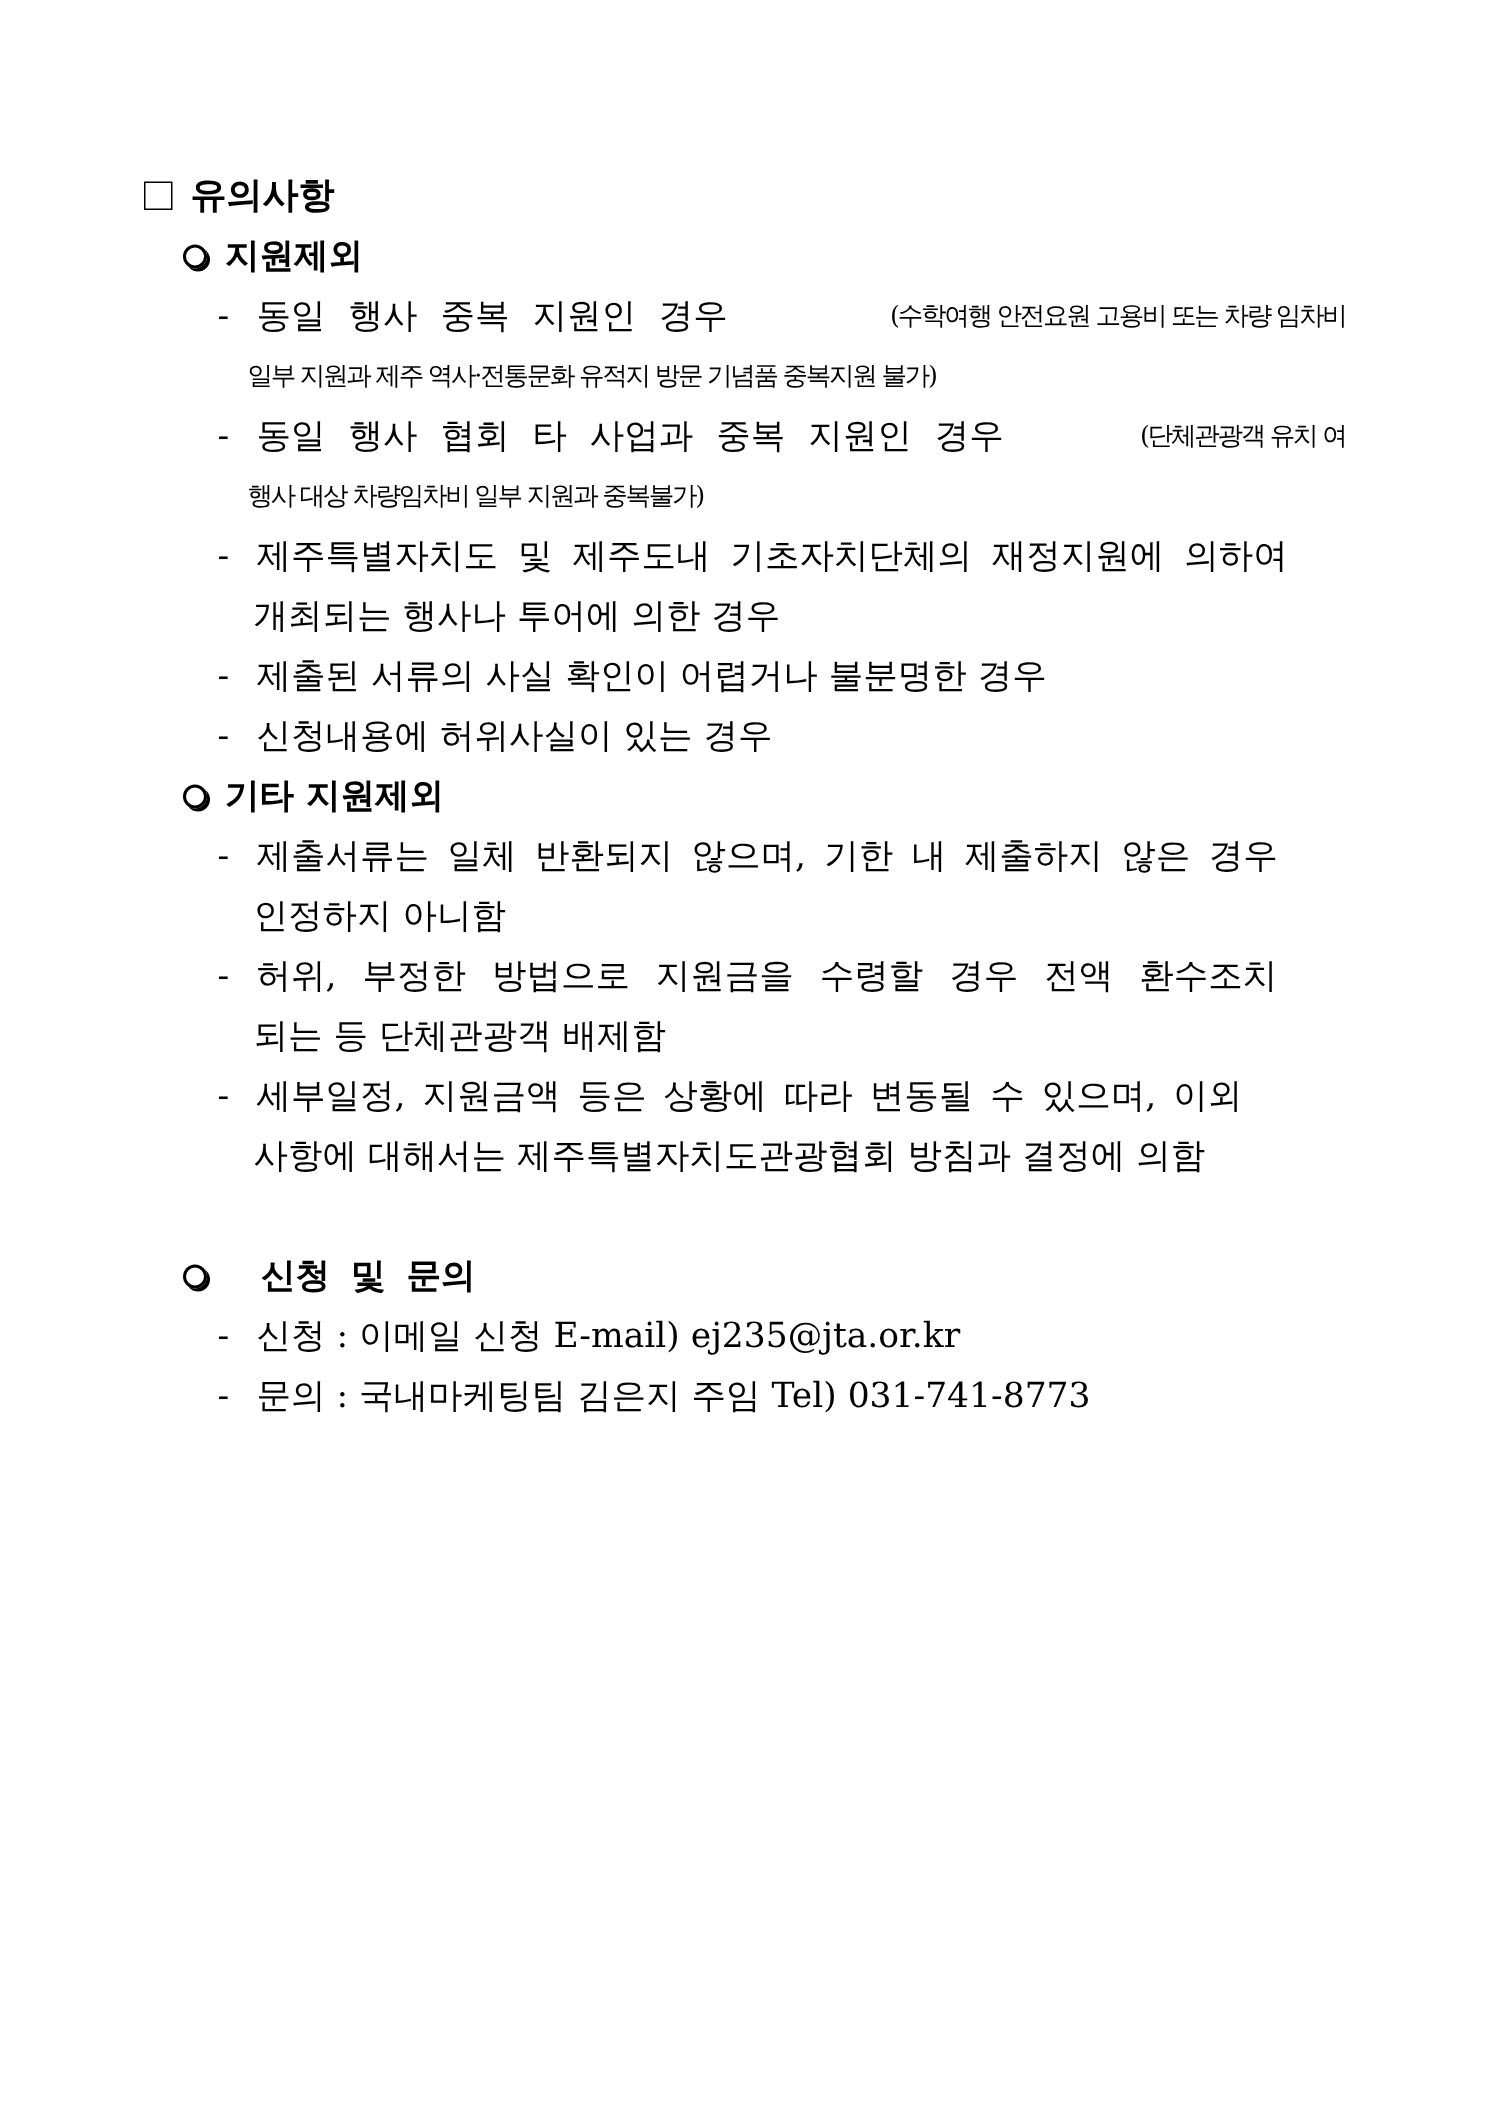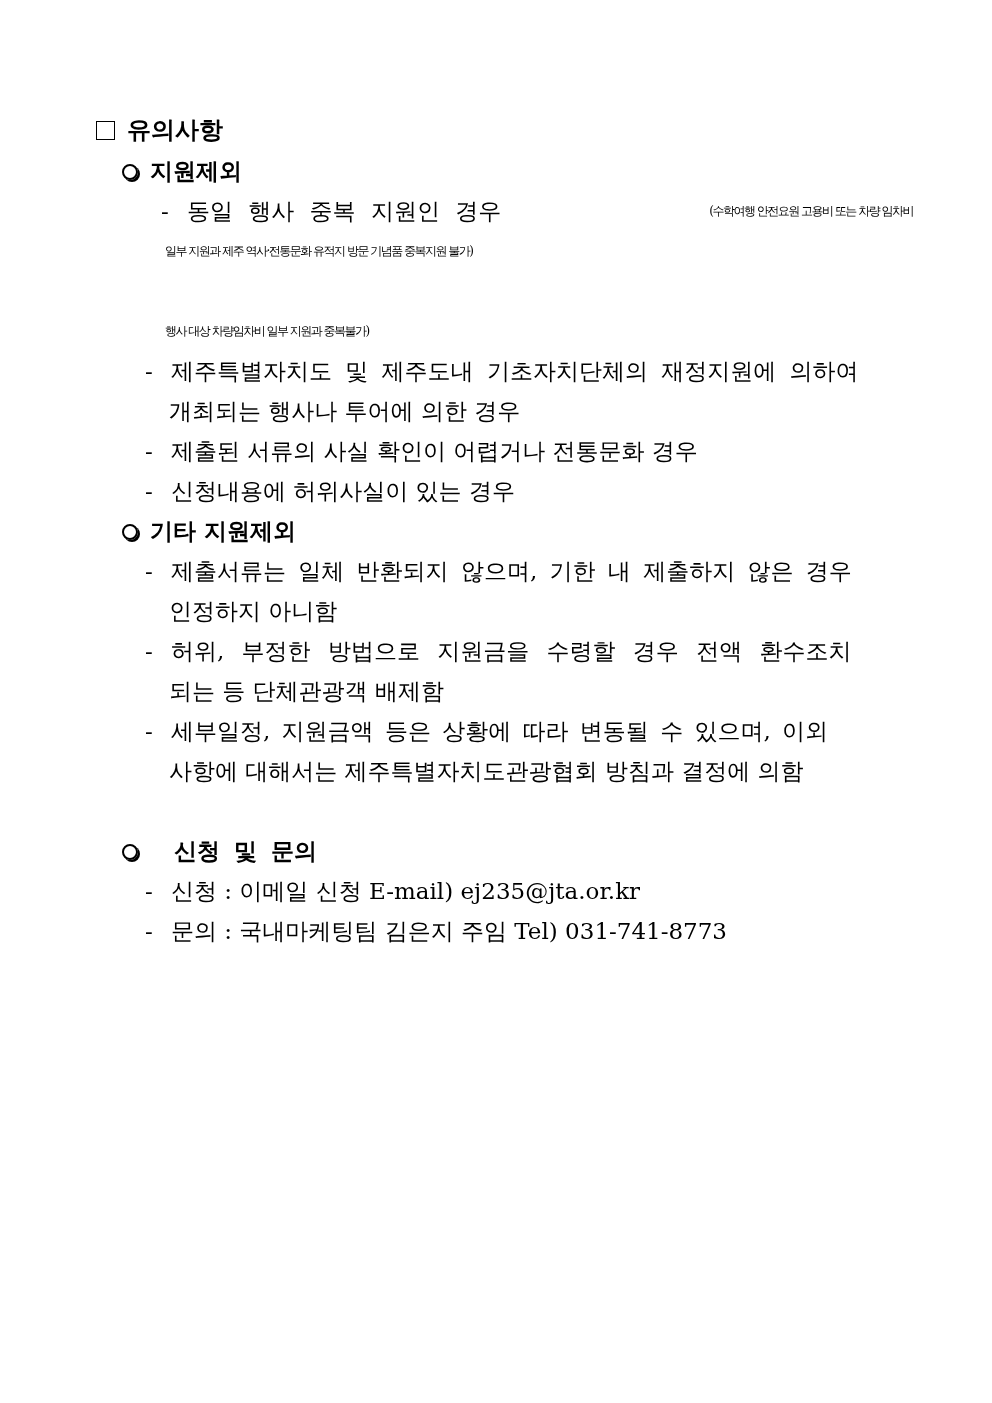--- a/index.html
+++ b/index.html
@@ -16,50 +16,54 @@
     display: inline-block; width: 19px; height: 19px; border: 1.6px solid #000;
     vertical-align: -2px; margin-right: 12px; box-sizing: border-box;
   }
   .circ {
     display: inline-block; width: 16px; height: 16px; border: 2px solid #000;
     border-radius: 50%; box-sizing: border-box; margin-right: 12px;
     vertical-align: -1px; box-shadow: 2px 2px 0 0 #000;
   }
   .dash { display: inline-block; width: 26px; }
   .just { display: flex; justify-content: space-between; }
-  .small { font-size: 12px; letter-spacing: -1.5px; }
+  .small { font-size: 17px; letter-spacing: -1.5px; }
 </style>
 </head>
 <body>
 
 <div class="page">
 
   <div class="line h1" style="left:96px; top:115px;">
     <span class="box"></span><span>유의사항</span>
   </div>
 
   <div class="line h2" style="left:122px; top:156px;">
     <span class="circ"></span><span>지원제외</span>
   </div>
 
-  <div class="line just" style="left:145px; top:196px; width:752px;margin-left:16px;">
+  <div class="line just" style="left:145px; top:196px; width:752px;">
     <span><span class="dash">-</span><span style="word-spacing:8px;">동일 행사 중복 지원인 경우</span></span>
     <span class="small">(수학여행 안전요원 고용비 또는 차량 임차비</span>
   </div>
   <div class="line small" style="left:165px; top:236px;">일부 지원과 제주 역사·전통문화 유적지 방문 기념품 중복지원 불가)</div>
 
+  <div class="line just" style="left:145px; top:276px; width:752px;">
+    <span><span class="dash">-</span><span style="word-spacing:8px;">동일 행사 협회 타 사업과 중복 지원인 경우</span></span>
+    <span class="small">(단체관광객 유치 여</span>
+  </div>
   <div class="line small" style="left:165px; top:316px;">행사 대상 차량임차비 일부 지원과 중복불가)</div>
 
   <div class="line" style="left:145px; top:356px;">
     <span class="dash">-</span><span style="word-spacing:6px;">제주특별자치도 및 제주도내 기초자치단체의 재정지원에 의하여</span>
   </div>
   <div class="line" style="left:169px; top:396px;">개최되는 행사나 투어에 의한 경우</div>
 
   <div class="line" style="left:145px; top:436px;">
-    <span class="dash">-</span><span>제출된 서류의 사실 확인이 어렵거나 전통문화 경우</span>
+    <span class="dash">-</span><span>제출된 서류의 사실 확인이 어렵거나 불분명한 경우</span>
   </div>
 
   <div class="line" style="left:145px; top:476px;">
     <span class="dash">-</span><span>신청내용에 허위사실이 있는 경우</span>
   </div>
 
   <div class="line h2" style="left:122px; top:516px;">
     <span class="circ"></span><span>기타 지원제외</span>
   </div>
 

